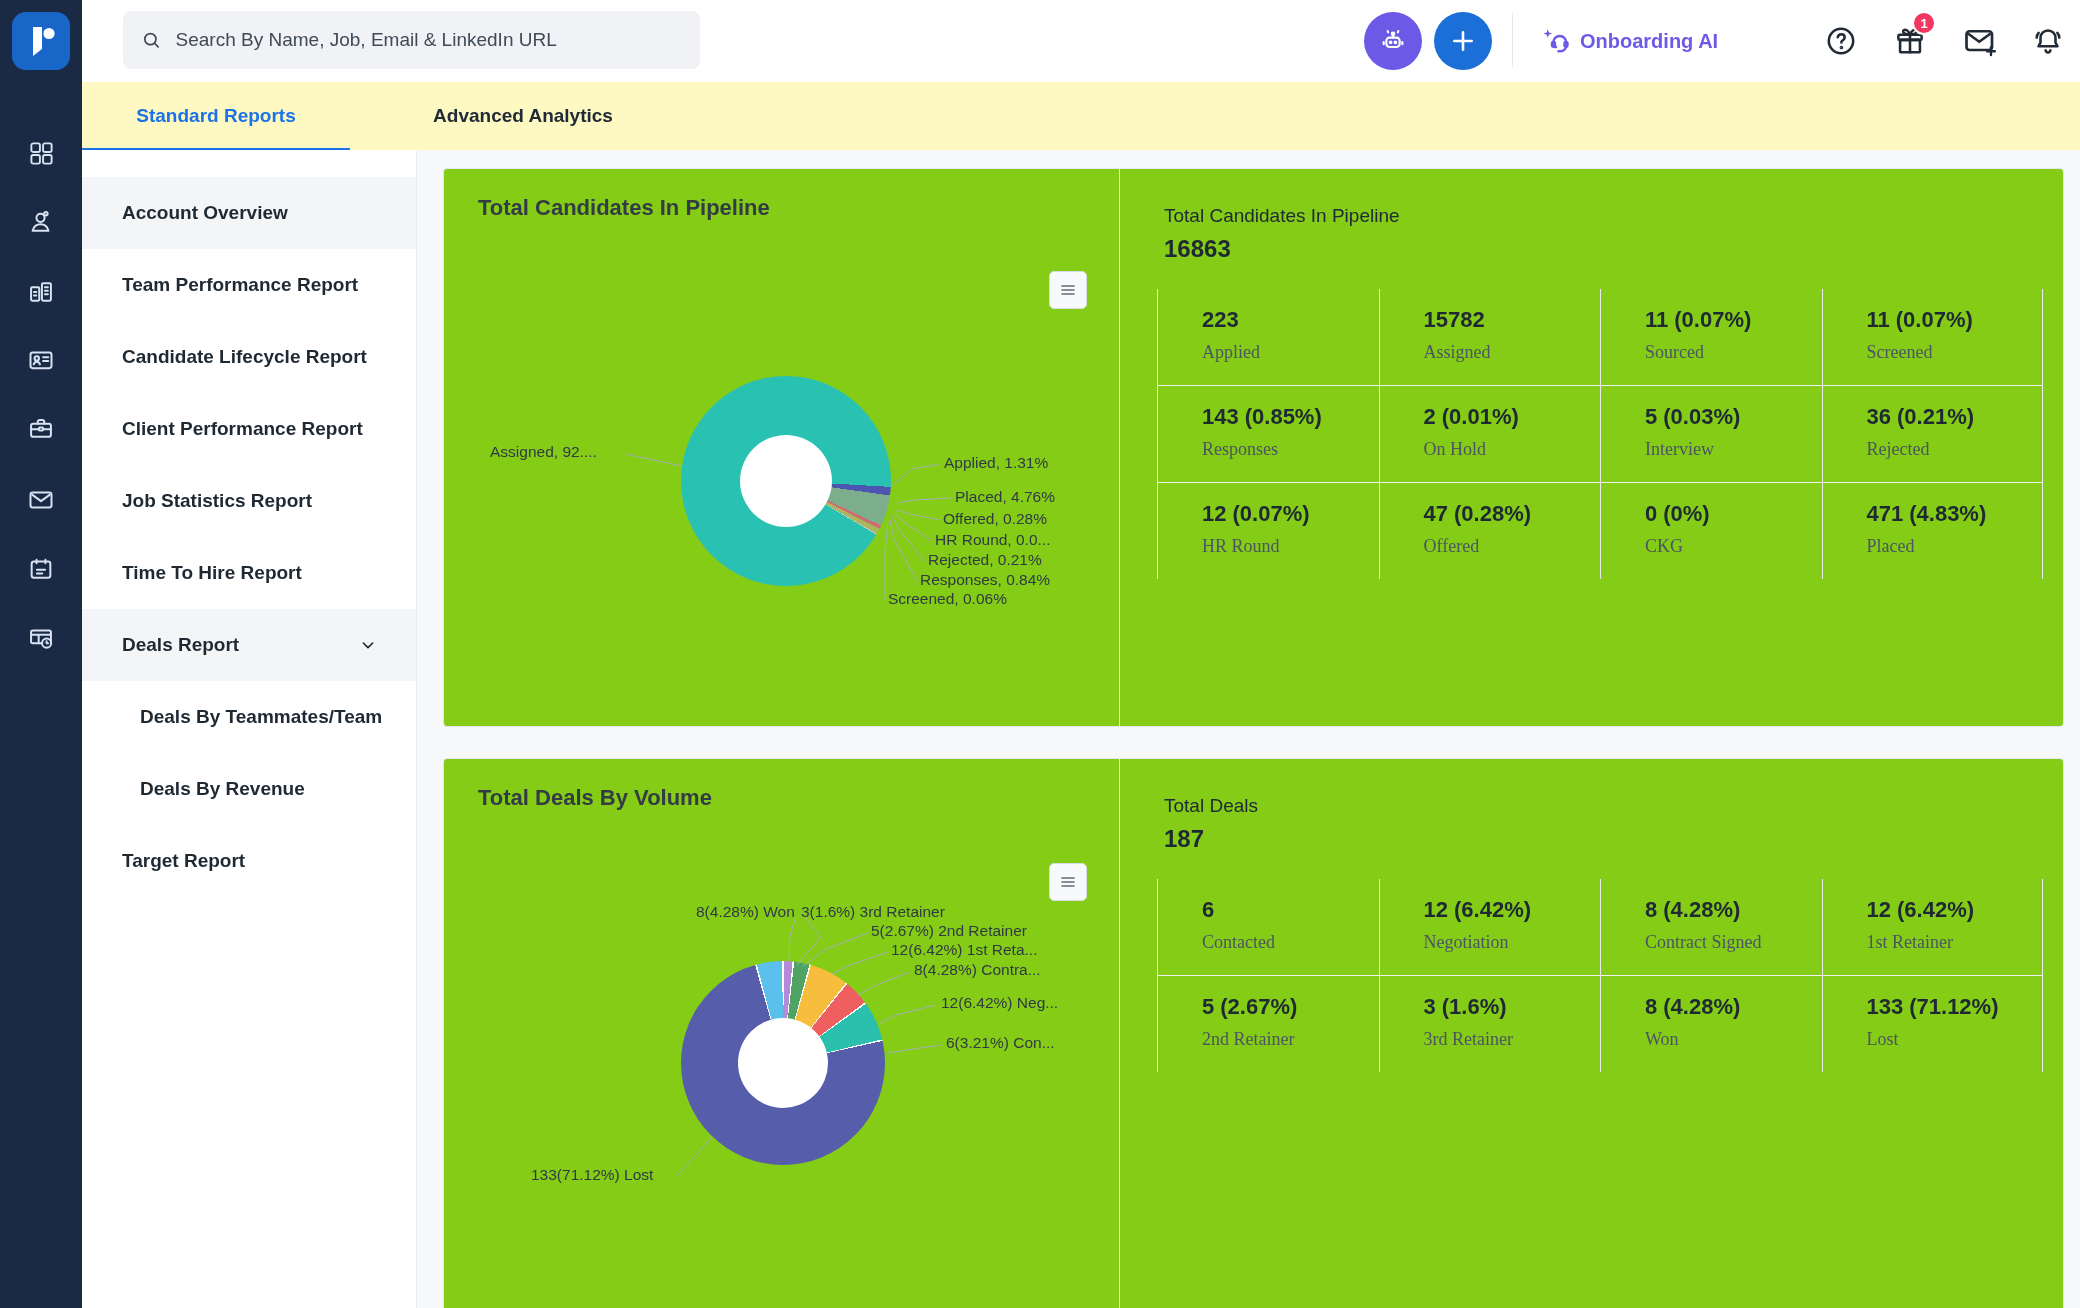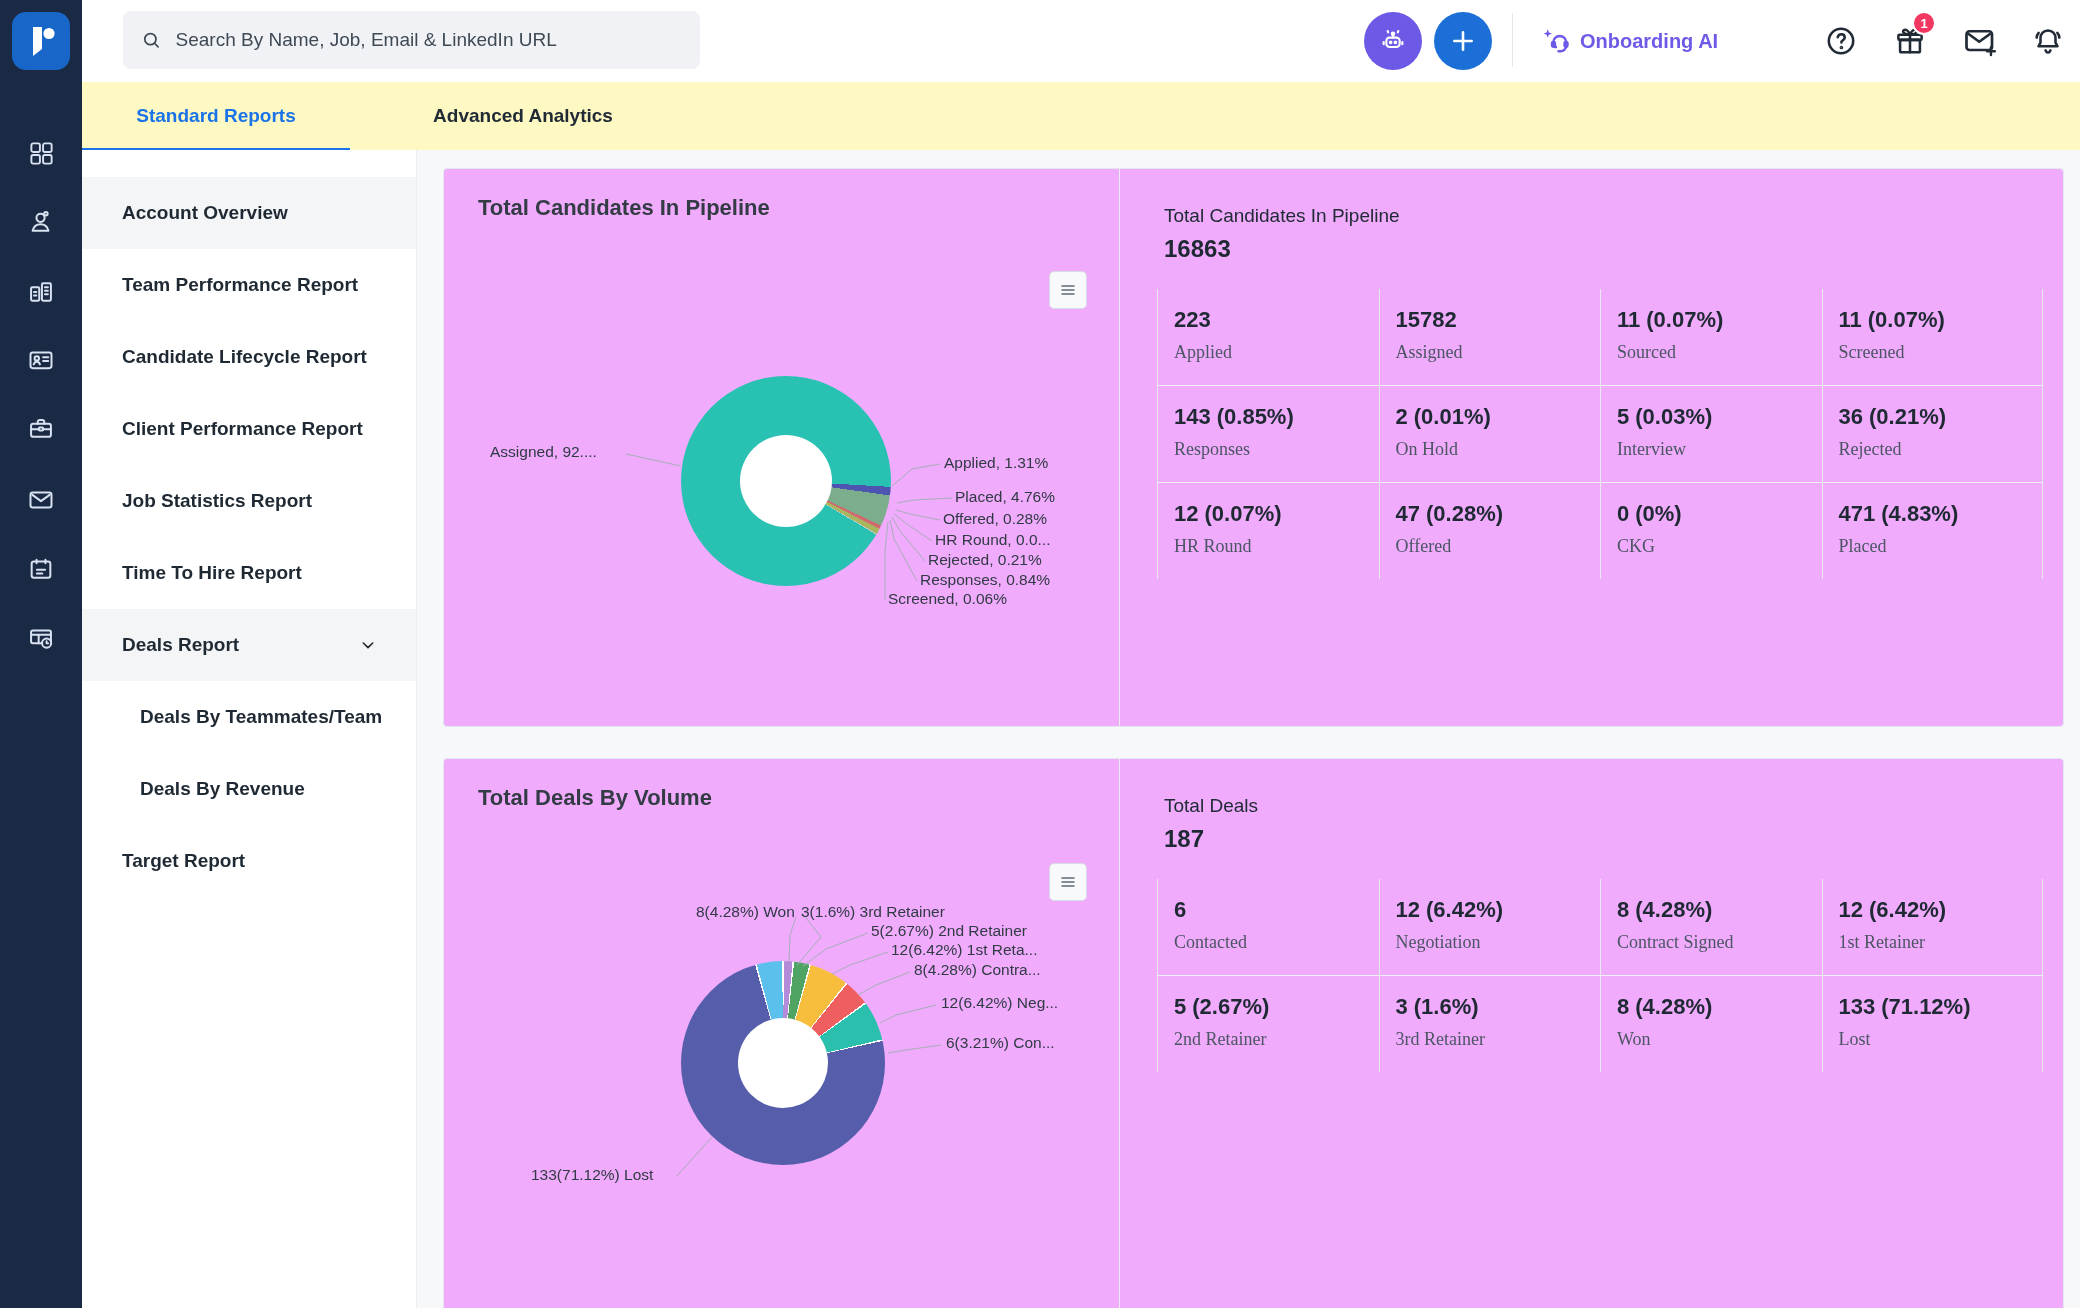--- a/index.html
+++ b/index.html
@@ -46,21 +46,21 @@
   
   .rsidebar{position:absolute;left:82px;top:150px;width:335px;bottom:0;background:#fff;border-right:1px solid #EBEDF0;padding-top:27px;box-sizing:border-box;}
   .ritem{height:72px;display:flex;align-items:center;padding-left:40px;box-sizing:border-box;
          font-size:19px;font-weight:600;color:#1F2933;cursor:pointer;position:relative;}
   .ritem.active{background:#F4F5F7;}
   .ritem.sub{padding-left:58px;}
   .chev{position:absolute;right:40px;top:50%;margin-top:-8px;}
 
   
   .main{position:absolute;left:417px;top:150px;right:0;bottom:0;background:#F6F8FA;overflow:hidden;}
-  .card{position:absolute;left:26px;width:1621px;background:#f0abfc;border:1px solid #E3E8EE;border-radius:4px;box-sizing:border-box;}
+  .card{position:absolute;left:26px;width:1621px;background:#84cc16;border:1px solid #E3E8EE;border-radius:4px;box-sizing:border-box;}
   .card1{top:18px;height:559px;}
   .card2{top:608px;height:689px;}
   .chart-sec{position:absolute;left:0;top:0;width:675px;height:100%;}
   .vdiv{position:absolute;left:675px;top:0;bottom:0;width:1px;background:#E9ECEF;}
   .stats-sec{position:absolute;left:676px;top:0;right:0;bottom:0;}
   .card-title{position:absolute;left:34px;top:26px;font-size:22px;font-weight:600;color:#333B44;}
   .menu-btn{position:absolute;left:605px;top:102px;width:36px;height:36px;border:1px solid #D7DCE2;border-radius:5px;
             background:#F8F9FB;display:flex;align-items:center;justify-content:center;cursor:pointer;}
   .donut{position:absolute;border-radius:50%;}
   .donut1{left:237px;top:207px;width:210px;height:210px;
@@ -78,21 +78,21 @@
   .donut2 .hole{width:90px;height:90px;margin:-45px 0 0 -45px;}
   .lines{position:absolute;left:0;top:0;pointer-events:none;}
   .dlabel{position:absolute;font-size:15.5px;color:#303A43;white-space:nowrap;}
 
   .stats-head{margin:36px 0 0 44px;}
   .stats-head .sh-label{font-size:19px;color:#212B36;}
   .stats-head .sh-value{font-size:24px;font-weight:700;color:#1F2933;margin-top:8px;}
   .stats-grid{margin:26px 20px 0 37px;}
   .srow{display:grid;grid-template-columns:repeat(4,1fr);border-bottom:1px solid #EEF1F4;}
   .srow:last-child{border-bottom:none;}
-  .scell{border-left:1px solid #E7EAED;padding:18px 10px 22px 16px;}
+  .scell{border-left:1px solid #E7EAED;padding:18px 10px 22px 44px;}
   .srow .scell:last-child{border-right:1px solid #E7EAED;}
   .sval{font-size:22px;font-weight:700;color:#1F2933;}
   .sval .p{font-size:22px;margin-left:6px;}
   .slab{font-size:18px;color:#4B5563;margin-top:9px;font-family:Liberation Serif, serif;}
 </style>
 </head>
 <body>
 
 <div class="app">
 

